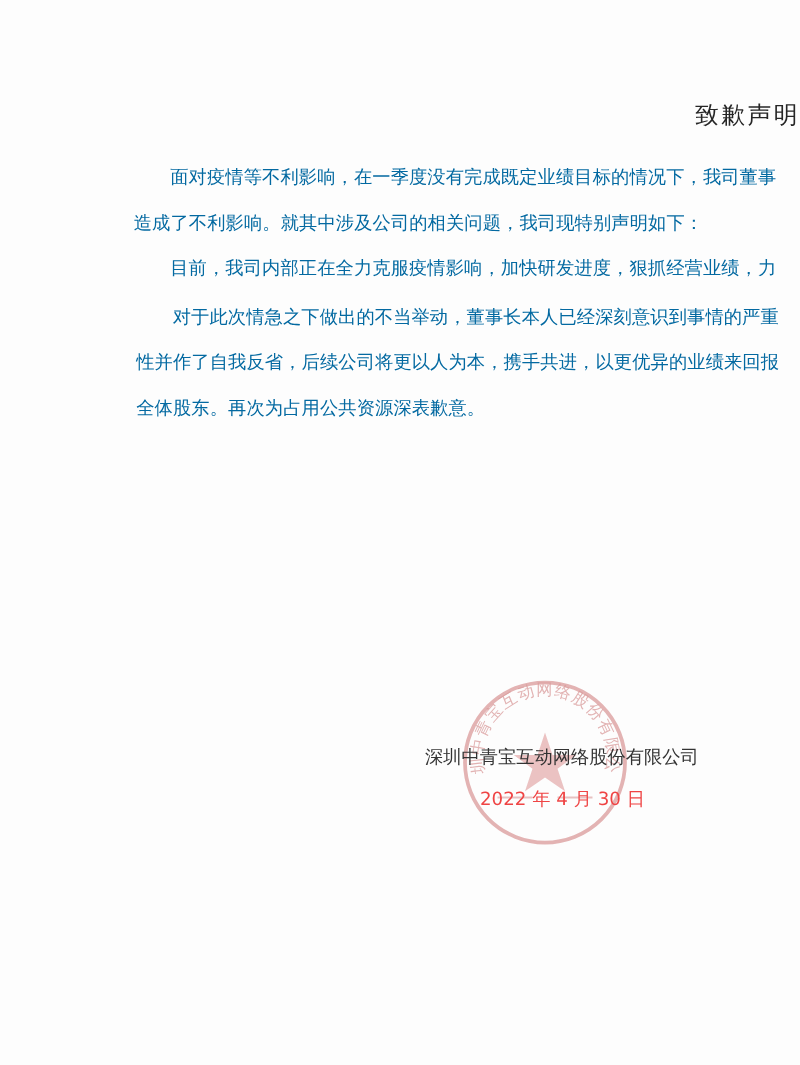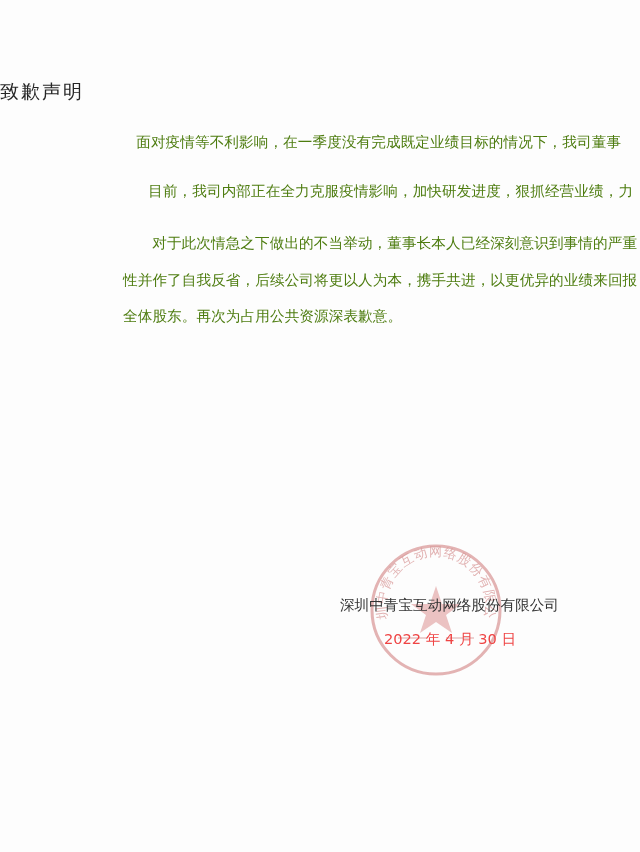--- a/index.html
+++ b/index.html
@@ -19,34 +19,34 @@
       position: absolute;
       left: 0; top: 0;
       width: 640px; height: 852px;
       background: #fdfdfd;
     }
     .title {
       position: absolute;
       left: 0;
       width: 640px;
       top: 79px;
-      text-align: left;
+      text-align: right;
       font-size: 19px;
       letter-spacing: 2px;
       color: #262626;
       font-weight: normal;
     }
     .body-text {
       position: absolute;
       left: 107px;
       top: 124px;
       width: 455px;
       font-size: 14.6px;
       line-height: 36.5px;
-      color: #4d7c0f;
+      color: #0369a1;
       letter-spacing: 0.1px;
     }
     .line {
       display: block;
       white-space: nowrap;
     }
     .indent { padding-left: 2em; }
     .seal {
       position: absolute;
       left: 368px;
@@ -80,25 +80,26 @@
 </head>
 <body>
 
 <div class="page">
 
   <div class="title">致歉声明</div>
 
   <div class="body-text">
     <p class="para-block" style="margin:0;">
       <span class="line indent">面对疫情等不利影响，在一季度没有完成既定业绩目标的情况下，我司董事</span>
+      <span class="line">造成了不利影响。就其中涉及公司的相关问题，我司现特别声明如下：</span>
     </p>
-    <p class="para-block" style="margin:12px;">
+    <p class="para-block" style="margin:0;">
       <span class="line indent">目前，我司内部正在全力克服疫情影响，加快研发进度，狠抓经营业绩，力</span>
     </p>
-    <p class="para-block" style="margin:16px;">
+    <p class="para-block" style="margin:2px;">
       <span class="line indent">对于此次情急之下做出的不当举动，董事长本人已经深刻意识到事情的严重</span>
       <span class="line">性并作了自我反省，后续公司将更以人为本，携手共进，以更优异的业绩来回报</span>
       <span class="line">全体股东。再次为占用公共资源深表歉意。</span>
     </p>
   </div>
 
   <svg class="seal" viewBox="0 0 136 136">
     <defs>
       <path id="sealArc" d="M 20,78 A 50,50 0 1,1 116,78" fill="none"></path>
     </defs>

